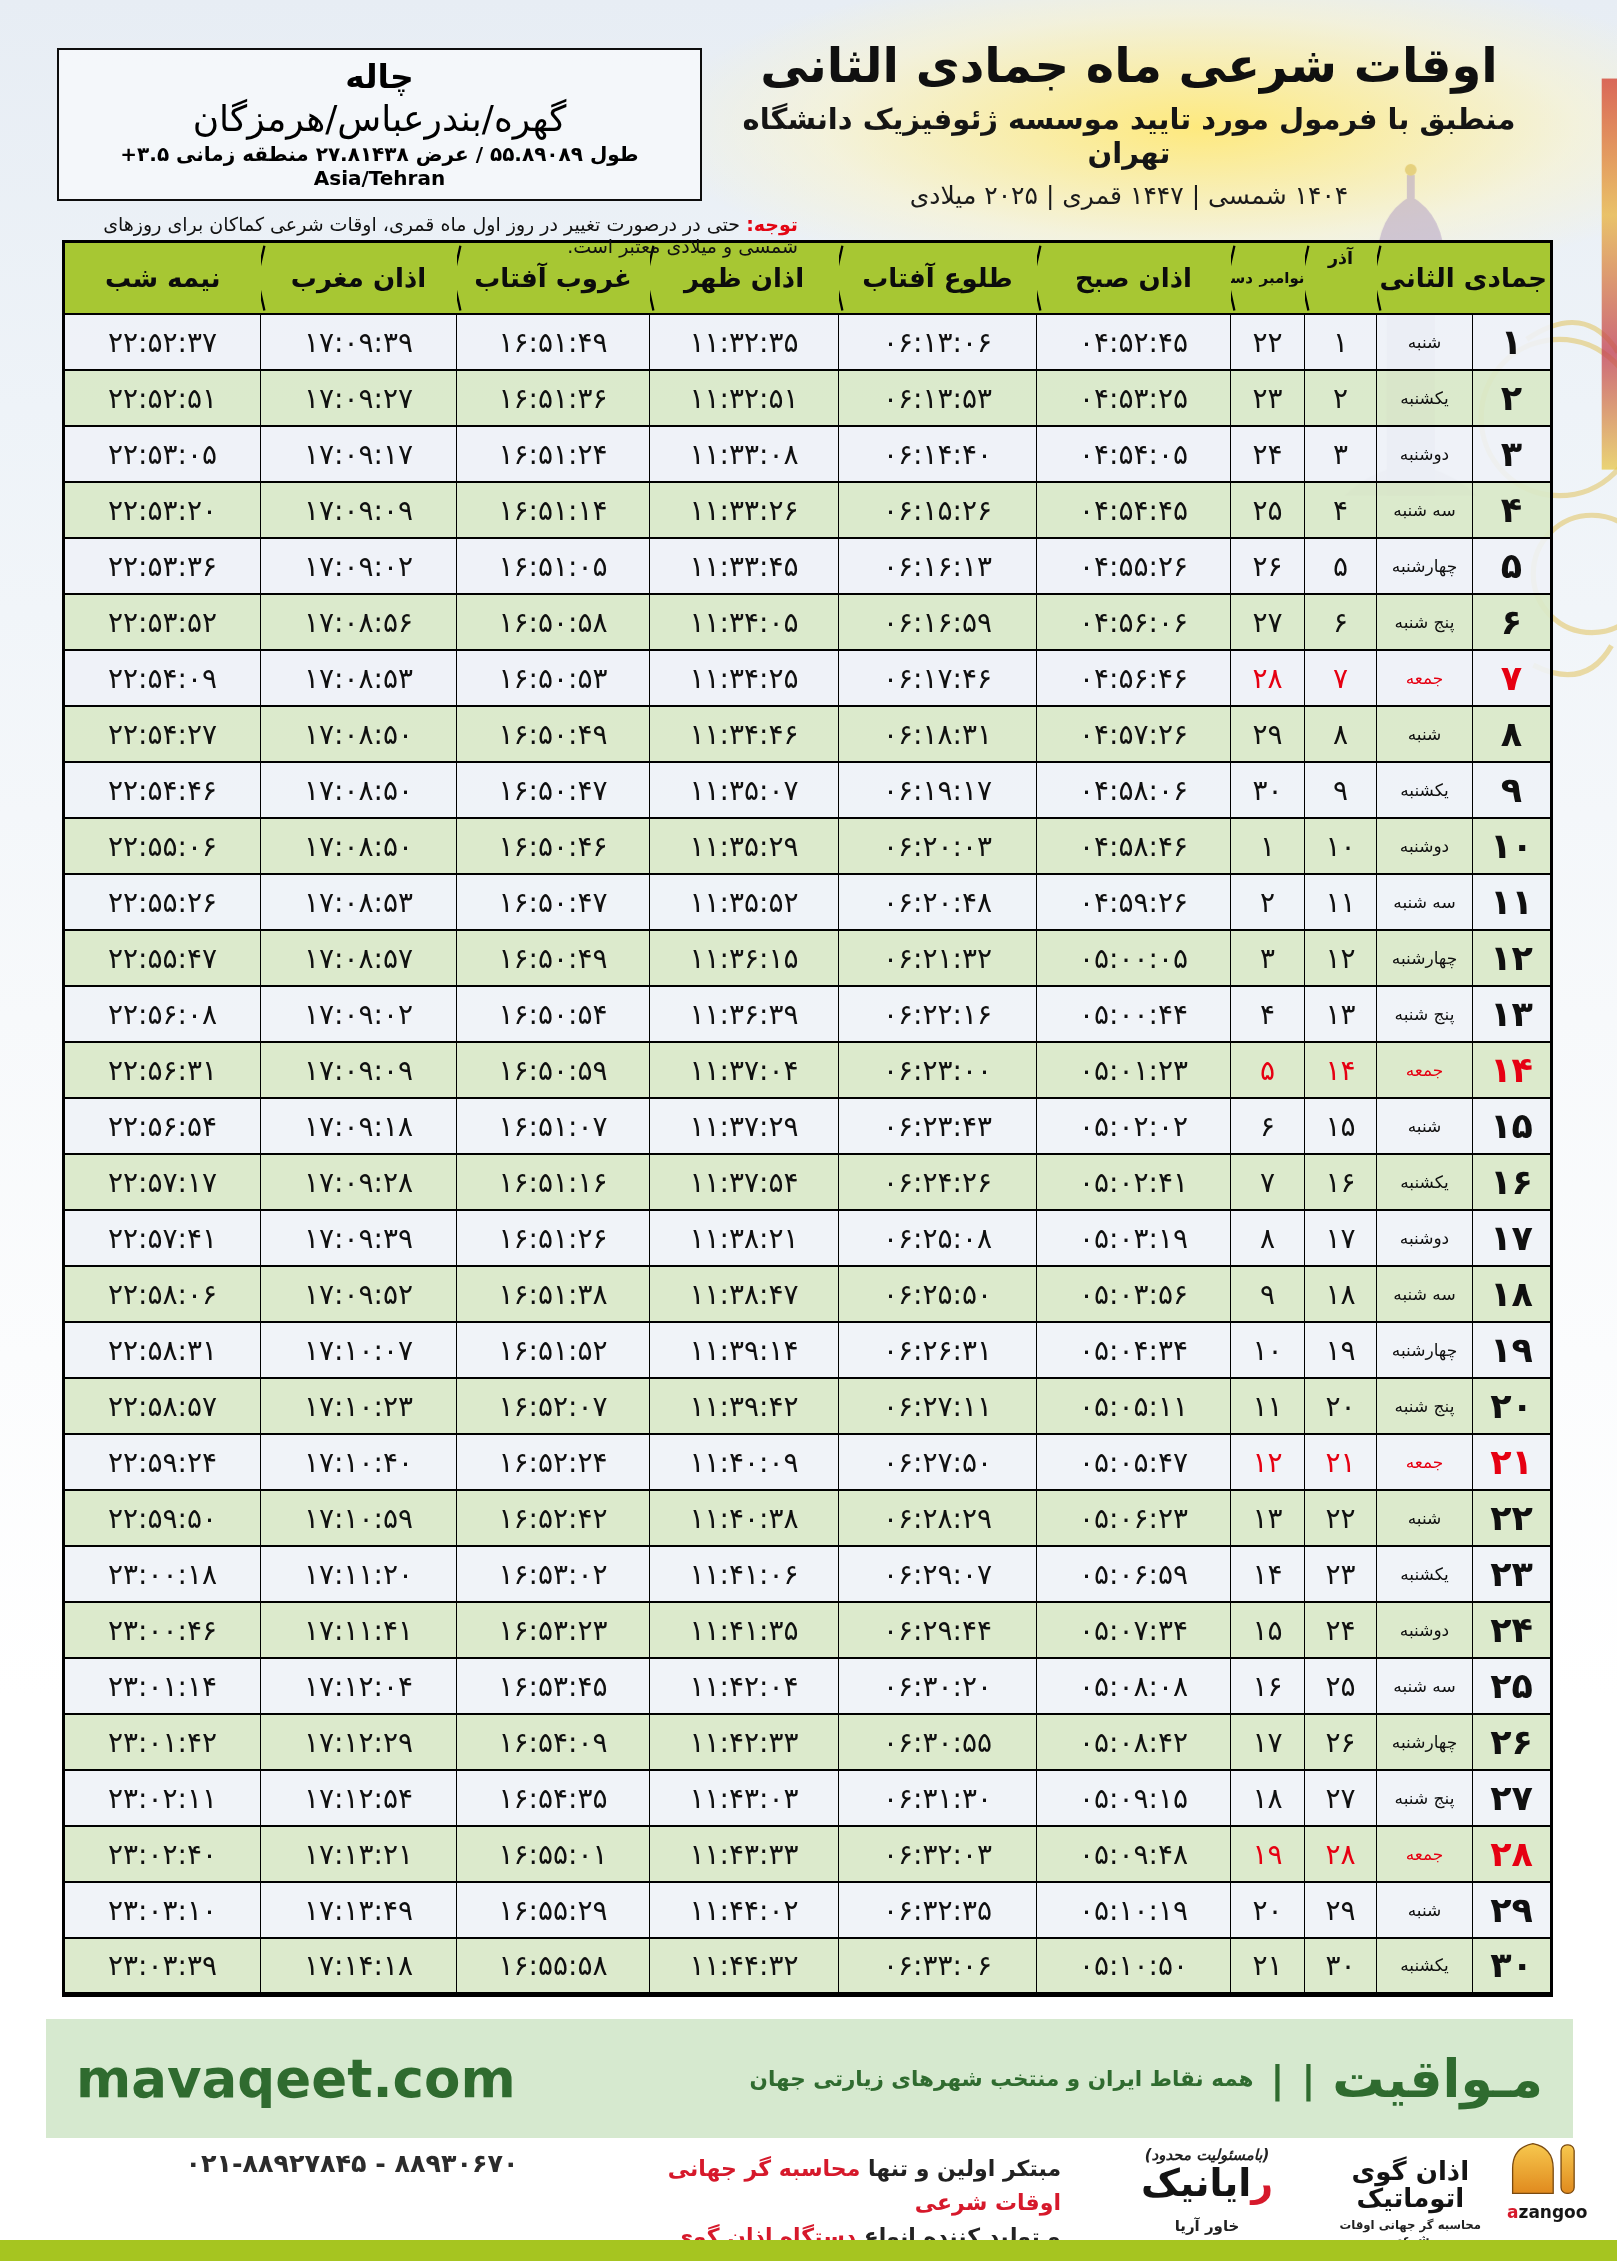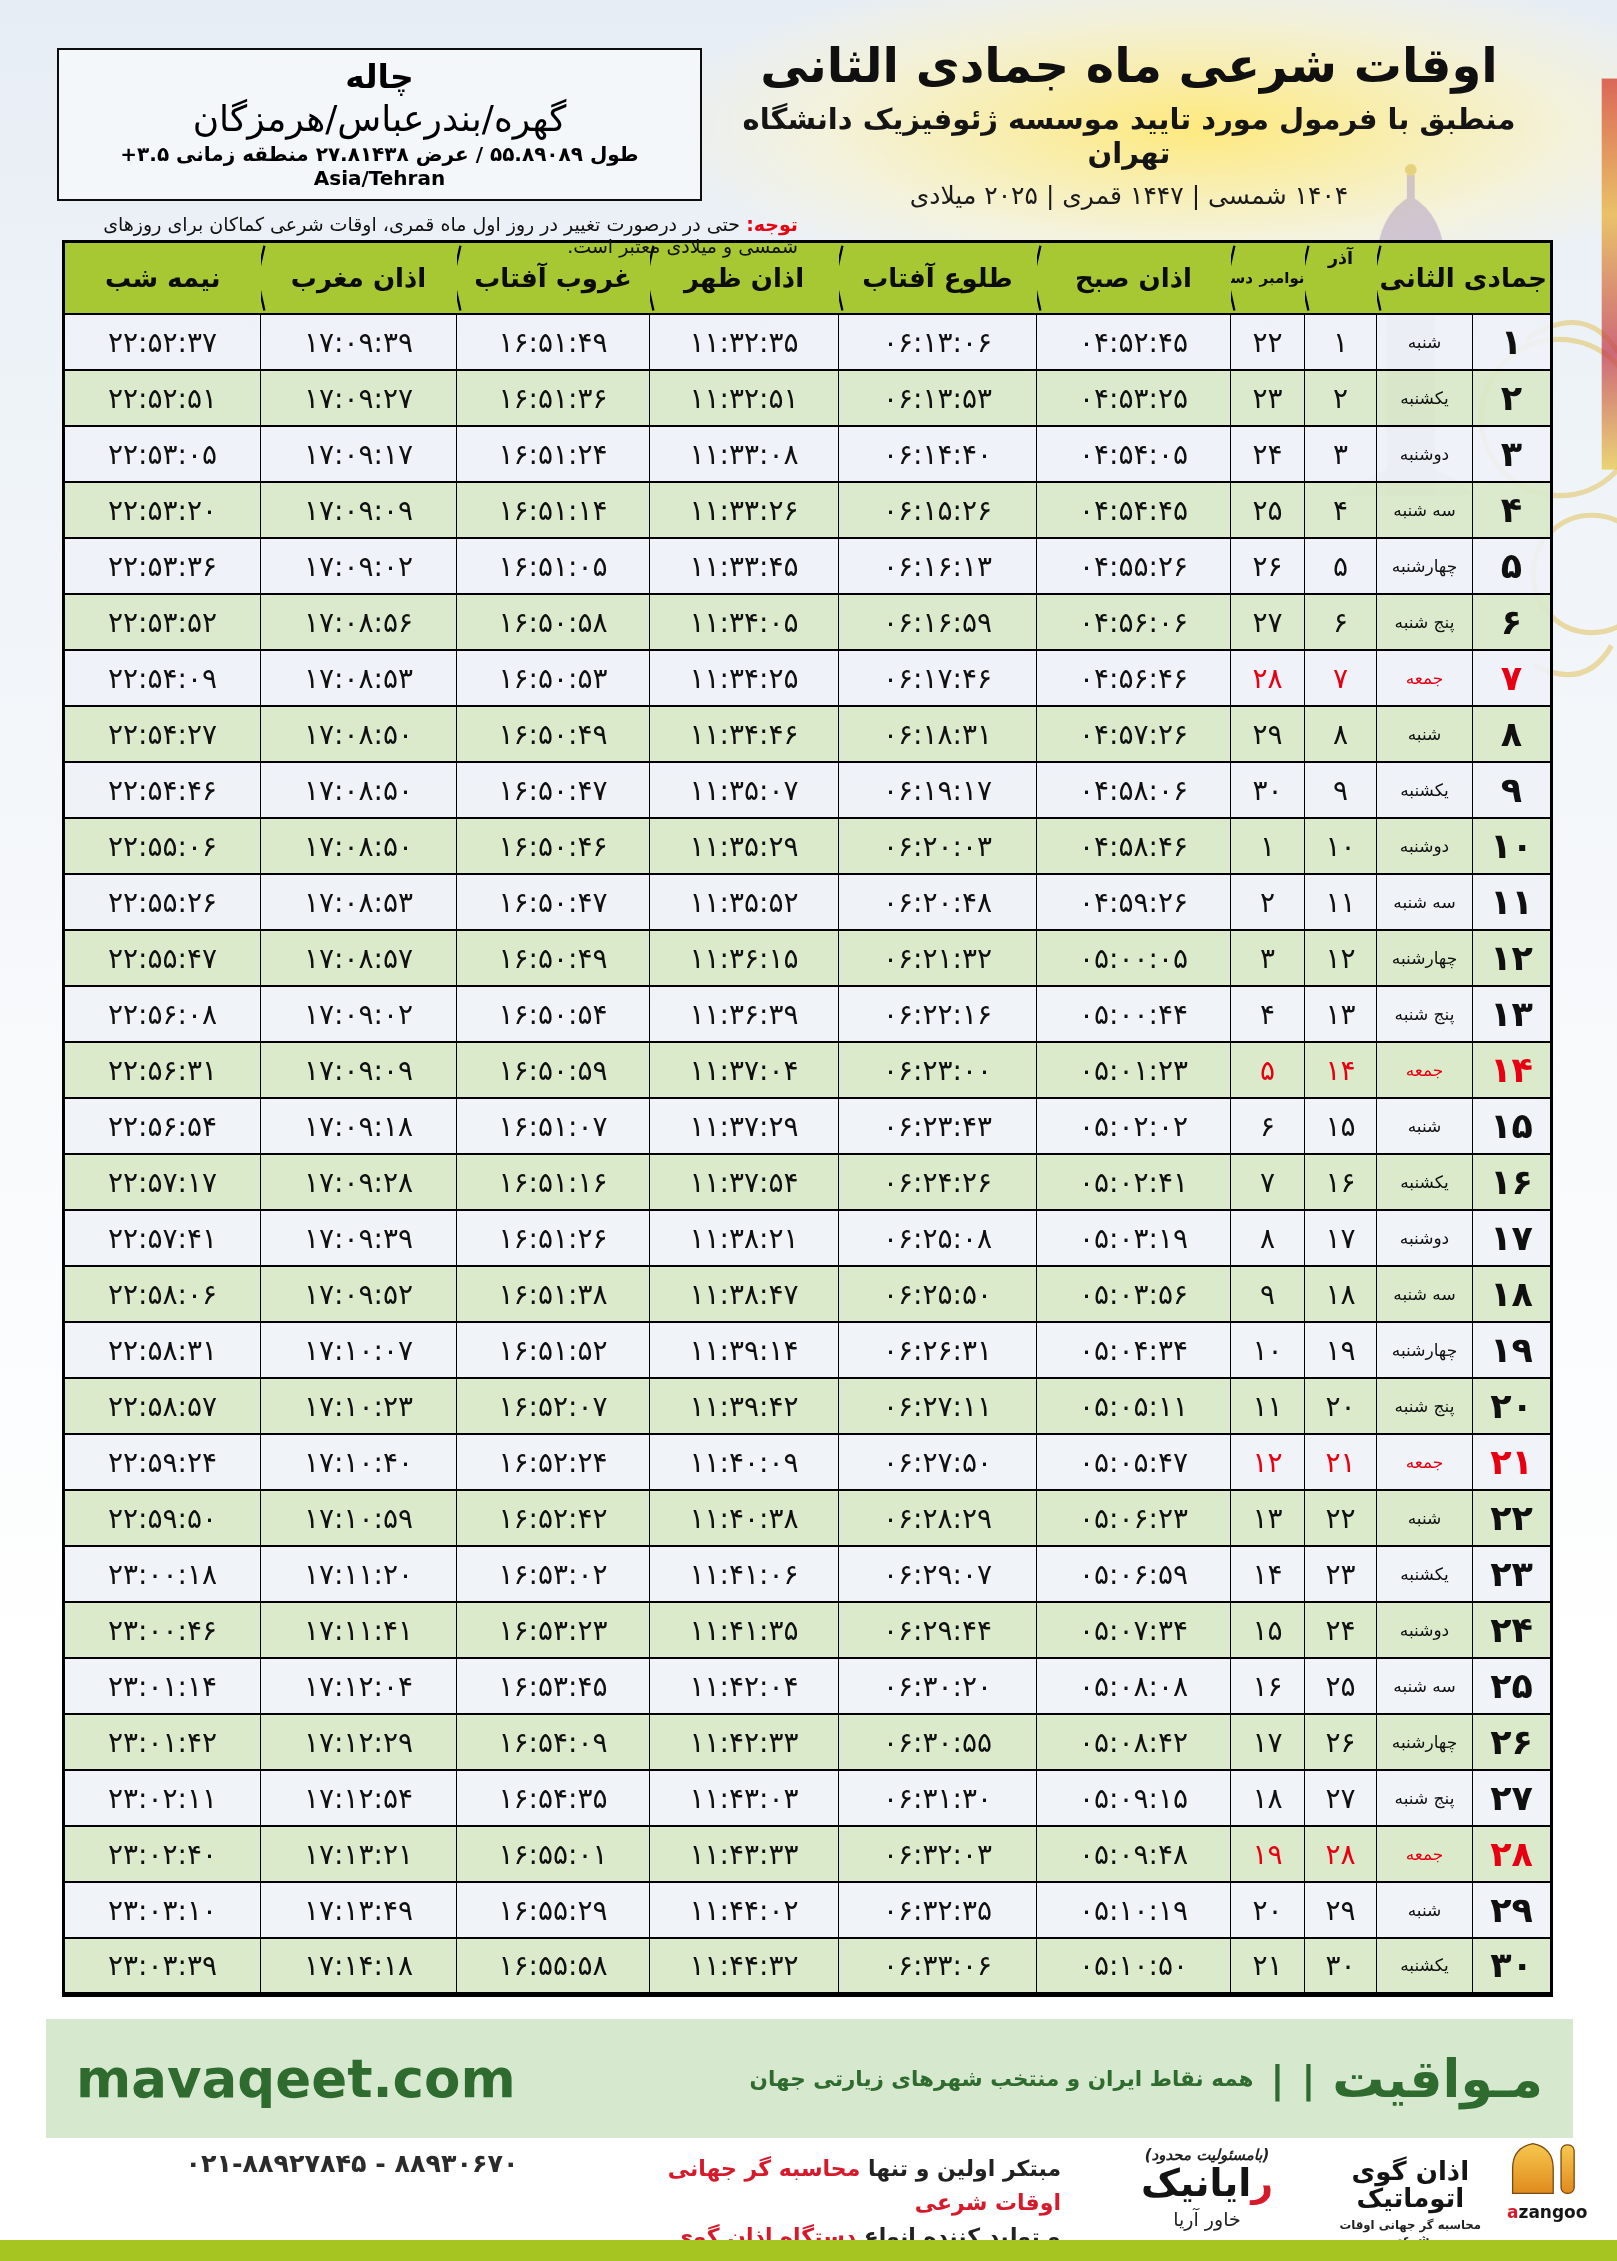--- a/index.html
+++ b/index.html
@@ -57,21 +57,21 @@
   .contact{position:absolute;left:150px;top:2148px;width:404px;text-align:center;z-index:2;}
   .phones{font-size:25.4px;font-weight:bold;color:#2b2b2b;direction:ltr;letter-spacing:1.3px;}
   .site2{font-family:"Liberation Serif",serif;font-size:37px;color:#1c1c1c;margin-top:2.6px;}
   .slogan{position:absolute;left:643px;top:2152px;width:418px;direction:rtl;text-align:right;z-index:2;
         font-size:22px;font-weight:bold;line-height:1.55;color:#222;}
   .slogan .red{color:#d6192b;}
   .rayanik{position:absolute;left:1109px;top:2146px;width:196px;text-align:center;direction:rtl;z-index:2;}
   .rayanik .note{font-size:15px;font-weight:bold;color:#222;font-style:italic;}
   .rayanik .name{font-size:38px;font-weight:bold;color:#141414;line-height:1.05;}
   .rayanik .name .red{color:#d6192b;}
-  .rayanik .extra{font-size:19px;font-weight:normal;color:#222;margin-top:4px;}
+  .rayanik .extra{font-size:15px;font-weight:bold;color:#222;margin-top:13px;}
   .azangoo{position:absolute;left:1324px;top:2141px;width:261px;display:flex;direction:rtl;gap:10.4px;align-items:flex-start;z-index:2;}
   .az-icon{width:78px;text-align:center;}
   .az-latin{font-size:17px;font-weight:bold;color:#161616;direction:ltr;margin-top:4px;}
   .az-latin .red{color:#d6192b;}
   .az-text{text-align:center;direction:rtl;padding-top:17px;}
   .az-title{font-size:26px;font-weight:bold;color:#141414;line-height:1.05;}
   .az-sub{font-size:11.7px;font-weight:bold;color:#222;margin-top:5.2px;}
   .bottom-strip{position:absolute;left:0;top:2240px;width:1618px;height:21.5px;background:#a6c520;z-index:2;}
 </style>
 </head>

